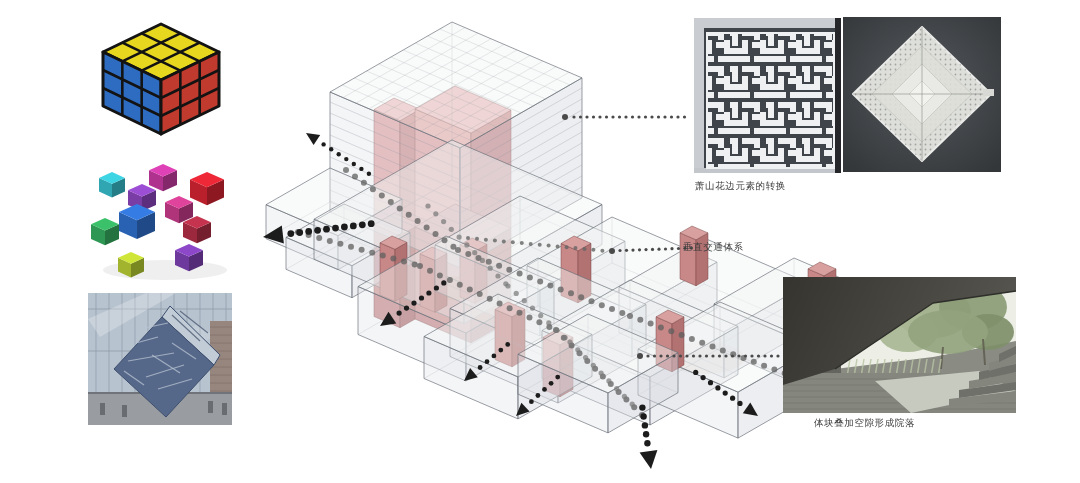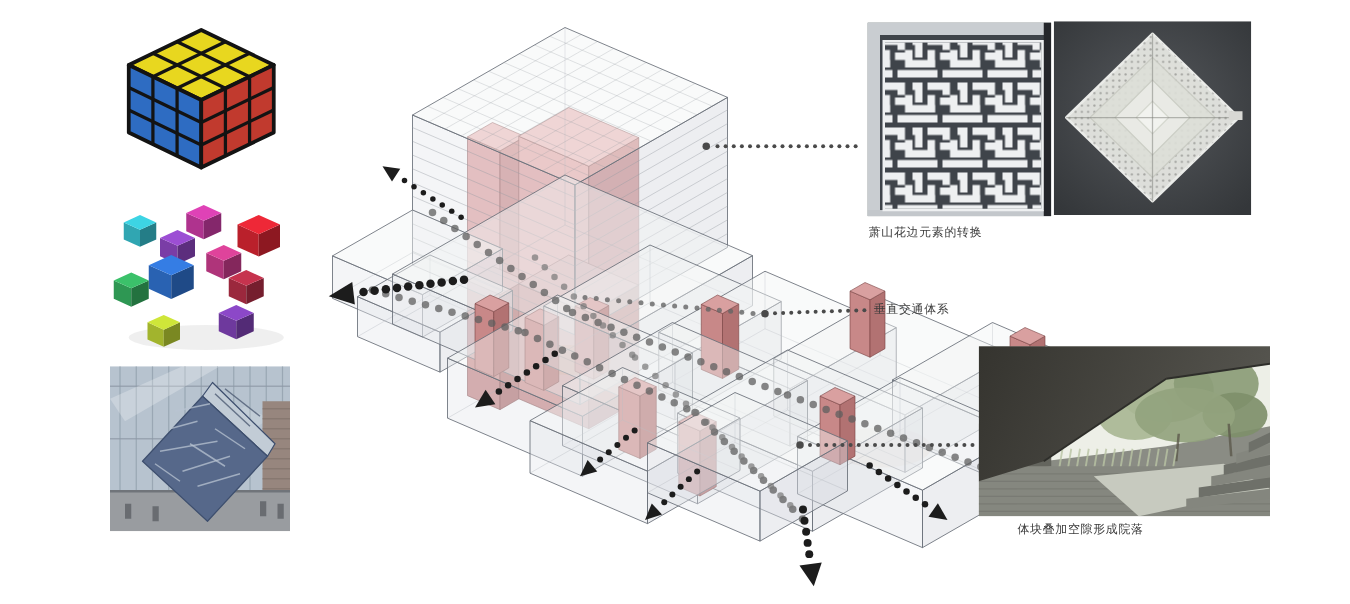--- a/index.html
+++ b/index.html
@@ -629,15 +629,15 @@
             <stop offset="100%" stop-color="#55544e"></stop>
           </linearGradient>
         </defs>
         <polygon points="0.0,0.0 233.0,0.0 233.0,14.0 150.0,26.0 52.0,92.0 0.0,108.0" fill="url(#ceil)"></polygon>
         <line x1="233" y1="14" x2="150" y2="26" stroke="#2e2e2a" stroke-width="1.5"></line>
         <line x1="150" y1="26" x2="52" y2="92" stroke="#2e2e2a" stroke-width="1.5"></line>
       </svg>
   </div>
 
   <div class="caption" style="left:695px;top:180px">萧山花边元素的转换</div>
-  <div class="caption" style="left:699px;top:241px">垂直交通体系</div>
+  <div class="caption" style="left:683px;top:241px">垂直交通体系</div>
   <div class="caption" style="left:814px;top:417px">体块叠加空隙形成院落</div>
 </div>
 
 </body></html>

